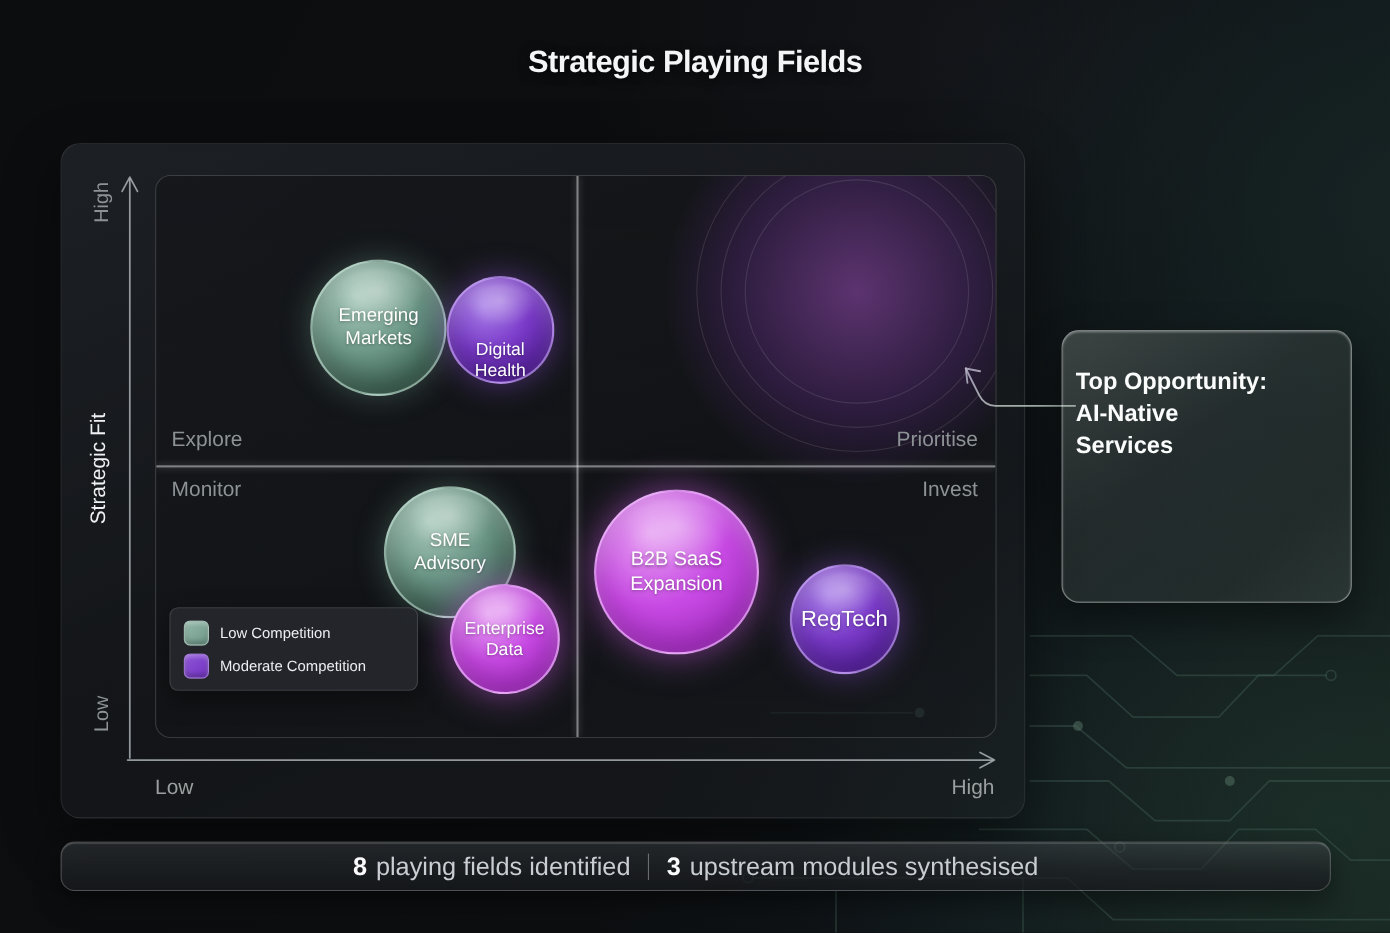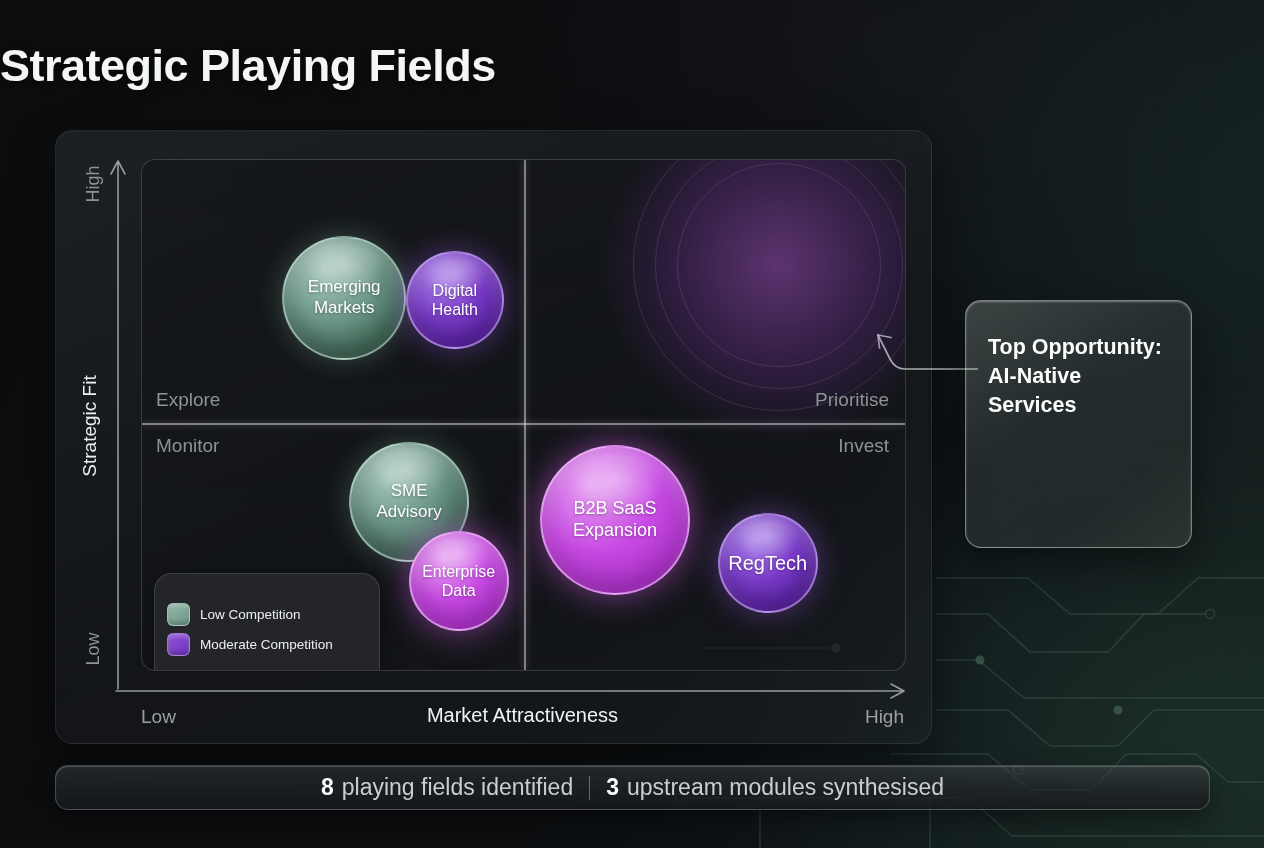--- a/index.html
+++ b/index.html
@@ -12,22 +12,22 @@
   }
   .stage{position:absolute;inset:0;
     background:
       radial-gradient(760px 560px at 96% 88%, rgba(36,62,52,.55), rgba(36,62,52,0) 65%),
       radial-gradient(820px 620px at 102% 22%, rgba(30,52,46,.45), rgba(30,52,46,0) 60%),
       radial-gradient(500px 380px at 70% 4%, rgba(40,40,50,.25), rgba(40,40,50,0) 70%),
       linear-gradient(115deg,#0b0d0f 0%,#0c0e10 55%,#10161a 78%,#131c19 100%);
   }
   
   .page-title{
-    position:absolute;top:40px;left:0;width:100%;text-align:left;margin:0;
-    font-size:45px;font-weight:700;letter-spacing:-.5px;color:#f3f5f6;
+    position:absolute;top:40px;left:0;width:100%;text-align:center;margin:0;
+    font-size:28px;font-weight:700;letter-spacing:-.5px;color:#f3f5f6;
     text-shadow:0 2px 10px rgba(0,0,0,.6);
   }
   
   .circuit{position:absolute;right:0;bottom:0;opacity:.85;}
   
   .panel{
     position:absolute;left:55px;top:130px;width:875px;height:612px;
     border-radius:18px;
     background:linear-gradient(155deg, rgba(44,48,54,.55), rgba(26,28,32,.55) 55%, rgba(30,34,36,.5));
     border:1px solid rgba(255,255,255,.08);
@@ -83,32 +83,32 @@
     border:2px solid rgba(230,215,255,.45);
     box-shadow:0 0 30px rgba(150,85,230,.45), inset 0 -12px 26px rgba(20,0,50,.30), inset 0 8px 16px rgba(255,255,255,.22);
   }
   .bubble-high{
     background:radial-gradient(circle at 34% 26%, #e6a0f2, #c84ae4 46%, #ab32c9 80%, #9228b0 100%);
     border:2px solid rgba(250,225,255,.5);
     box-shadow:0 0 34px rgba(215,95,240,.55), inset 0 -12px 26px rgba(60,0,70,.28), inset 0 8px 16px rgba(255,255,255,.25);
   }
   
   .legend{
-    position:absolute;left:12px;top:413px;width:200px;z-index:6;
+    position:absolute;left:12px;top:392px;width:200px;z-index:6;
     background:rgba(37,39,44,.92);border:1px solid rgba(255,255,255,.13);
-    border-radius:18px;padding:25px 12px;box-shadow:0 8px 22px rgba(0,0,0,.4);
+    border-radius:8px;padding:7px 12px;box-shadow:0 8px 22px rgba(0,0,0,.4);
   }
   .legend-item{display:flex;align-items:center;gap:10px;padding:3.5px 0;}
   .swatch{width:21px;height:21px;border-radius:6px;flex:0 0 auto;
     border:1px solid rgba(255,255,255,.28);box-shadow:inset 0 2px 4px rgba(255,255,255,.3), inset 0 -3px 5px rgba(0,0,0,.25);}
   .legend-label{font-size:13.5px;color:#eceef0;}
   
   .callout{
-    position:absolute;left:965px;top:300px;width:227px;height:248px;box-sizing:border-box;
-    border-radius:16px;padding:32px 22px;
+    position:absolute;left:965px;top:300px;width:264px;height:248px;box-sizing:border-box;
+    border-radius:16px;padding:32px 12px;
     background:linear-gradient(140deg, rgba(165,178,170,.30), rgba(110,120,114,.20) 42%, rgba(70,80,76,.26) 75%, rgba(90,100,95,.3));
     border:1px solid rgba(255,255,255,.4);
     box-shadow:0 14px 36px rgba(0,0,0,.45), inset 0 1px 2px rgba(255,255,255,.35);
   }
   .callout h2{margin:0 0 16px 0;font-size:21.5px;line-height:1.34;font-weight:700;color:#fbfcfc;white-space:pre-line;}
   .callout p{margin:0;font-size:16.5px;line-height:1.3;color:#eaeeec;white-space:pre-line;}
   .connector{position:absolute;left:858px;top:318px;}
   
   .footer{
     position:absolute;left:55px;top:765px;width:1155px;height:45px;box-sizing:border-box;
@@ -186,21 +186,21 @@
             <div class="legend-item">
               <span class="swatch" style="background: linear-gradient(135deg, rgb(141, 85, 214), rgb(116, 52, 196));"></span>
               <span class="legend-label">Moderate Competition</span>
             </div>
           </div>
       </div>
 
     <div class="bubble bubble-low" style="left: 26.5%; top: 27%; width: 120px; height: 120px; font-size: 17px;">
           <span>Emerging Markets</span>
         </div>
-        <div class="bubble bubble-moderate" style="left: 41%; top: 27.5%; width: 94px; height: 94px; font-size: 16px;">
+        <div class="bubble bubble-moderate" style="left: 41%; top: 27.5%; width: 94px; height: 94px; font-size: 16px; align-items: flex-end;">
           <span>Digital Health</span>
         </div>
         <div class="bubble-glow" style="left: 83.5%; top: 20.5%; width: 348px; height: 348px;"></div>
         <div class="halo-ring" style="left: 83.5%; top: 20.5%; width: 202px; height: 202px;"></div>
         <div class="halo-ring" style="left: 83.5%; top: 20.5%; width: 246px; height: 246px;"></div>
         <div class="halo-ring" style="left: 83.5%; top: 20.5%; width: 290px; height: 290px;"></div>
         <div class="bubble bubble-low" style="left: 35%; top: 67%; width: 116px; height: 116px; font-size: 17px;">
           <span>SME Advisory</span>
         </div>
         <div class="bubble bubble-high" style="left: 41.5%; top: 82.5%; width: 96px; height: 96px; font-size: 16px;">
@@ -209,21 +209,20 @@
         <div class="bubble bubble-high" style="left: 62%; top: 70.5%; width: 146px; height: 146px; font-size: 18px;">
           <span>B2B SaaS Expansion</span>
         </div>
         <div class="bubble bubble-moderate" style="left: 82%; top: 79%; width: 96px; height: 96px; font-size: 20px;">
           <span>RegTech</span>
         </div>
       </div>
 
     <div class="xlabels">
       <span class="x-low">Low</span>
-      <span class="x-title">Market Attractiveness</span>
       <span class="x-high">High</span>
     </div>
   </section>
 
   <svg class="connector" width="120" height="62" viewBox="0 0 120 62" fill="none">
     <g stroke="#bcc9c2" stroke-opacity="0.85" stroke-width="1.7" stroke-linecap="round" stroke-linejoin="round">
       <path d="M120,51 H47 Q37,51 32,41 L20,17"></path>
       <path d="M20,17 L21.5,30"></path>
       <path d="M20,17 L33,19.5"></path>
     </g>

